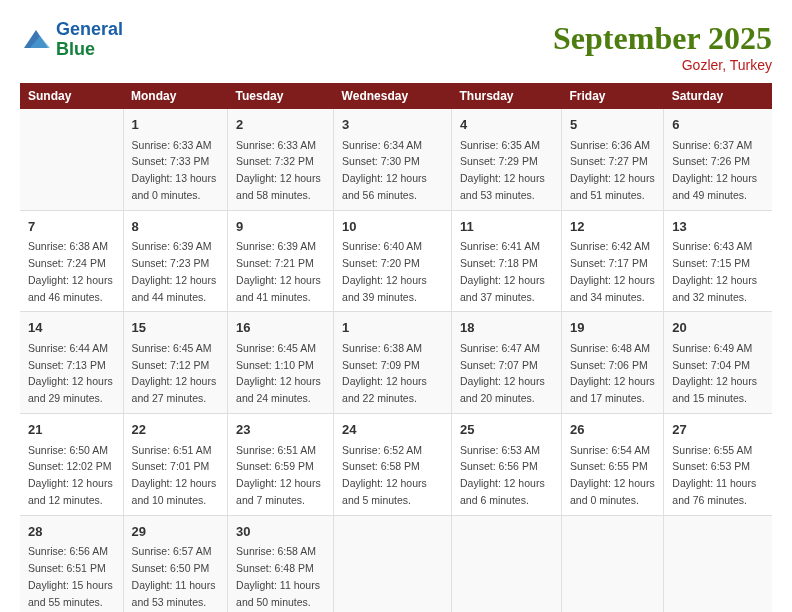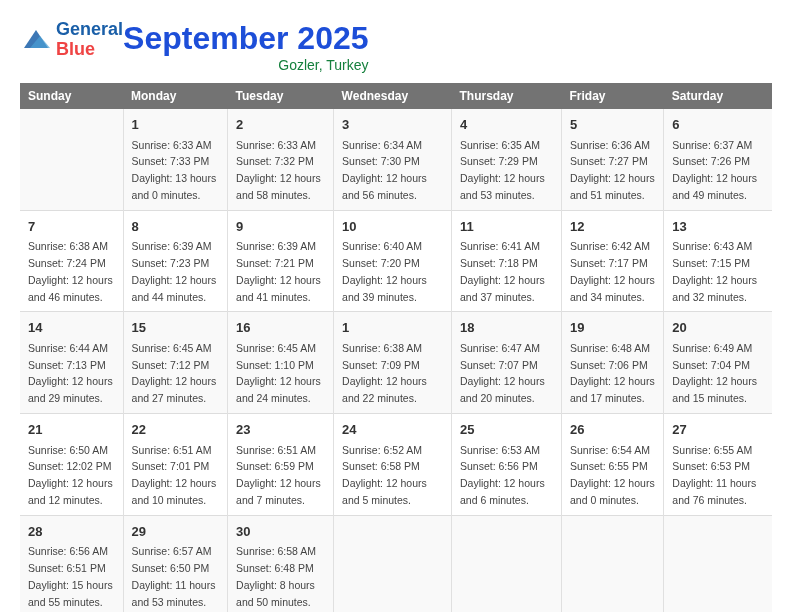--- a/index.html
+++ b/index.html
@@ -5,21 +5,21 @@
     * { box-sizing: border-box; margin: 0; padding: 0; }
     body {
       font-family: Arial, sans-serif;
       background: #fff;
       width: 792px;
       min-height: 612px;
       padding: 20px;
     }
     .header {
       display: flex;
-      justify-content: flex-start;
+      justify-content: space-between;
       align-items: flex-start;
       margin-bottom: 10px;
     }
     .logo {
       display: flex;
       align-items: center;
     }
     .logo-text {
       font-size: 18px;
       font-weight: bold;
@@ -33,33 +33,34 @@
       width: 32px;
       height: 28px;
       margin-right: 4px;
     }
     .title-block {
       text-align: right;
     }
     .month-title {
       font-size: 32px;
       font-weight: bold;
-      color: #1d4ed8;
+      color: #4d7c0f;
+      font-family: Liberation Serif, serif;
     }
     .location {
       font-size: 14px;
-      color: #15803d;
+      color: #b91c1c;
     }
     table {
       width: 100%;
       border-collapse: collapse;
       font-size: 11px;
     }
     thead th {
-      background-color: #737373;
+      background-color: #7f1d1d;
       color: #fff;
       text-align: left;
       padding: 6px 8px;
       font-size: 12px;
       font-weight: bold;
     }
     tbody tr {
       border-bottom: 1px solid #ddd;
     }
     tbody td {
@@ -95,21 +96,21 @@
 <body>
 
 <div class="header">
   <div class="logo">
     <svg class="logo-icon" viewBox="0 0 32 28" xmlns="http://www.w3.org/2000/svg">
       <polygon points="4,22 16,4 28,22" fill="#1a5fa8" opacity="0.85"></polygon>
       <polygon points="10,22 20,10 30,22" fill="#4a9fd4" opacity="0.7"></polygon>
     </svg>
     <div class="logo-text">
       <span>General</span><br>
-      <span style="color:#ef4444;margin-top:21px;">Blue</span>
+      <span style="color:#15803d;margin-top:21px;">Blue</span>
     </div>
   </div>
   <div class="title-block">
     <div class="month-title">September 2025</div>
     <div class="location">Gozler, Turkey</div>
   </div>
 </div>
 
 <table>
   <thead>
@@ -364,21 +365,21 @@
             <div>Sunrise: 6:57 AM</div>
             <div>Sunset: 6:50 PM</div>
             <div>Daylight: 11 hours and 53 minutes.</div>
           </div>
         </td>
         <td>
           <span class="day-number">30</span>
           <div class="day-info">
             <div>Sunrise: 6:58 AM</div>
             <div>Sunset: 6:48 PM</div>
-            <div>Daylight: 8 hours and 50 minutes.</div>
+            <div>Daylight: 11 hours and 50 minutes.</div>
           </div>
         </td>
         <td></td>
         <td></td>
         <td></td>
         <td></td>
       </tr>
     </tbody>
 </table>
 

